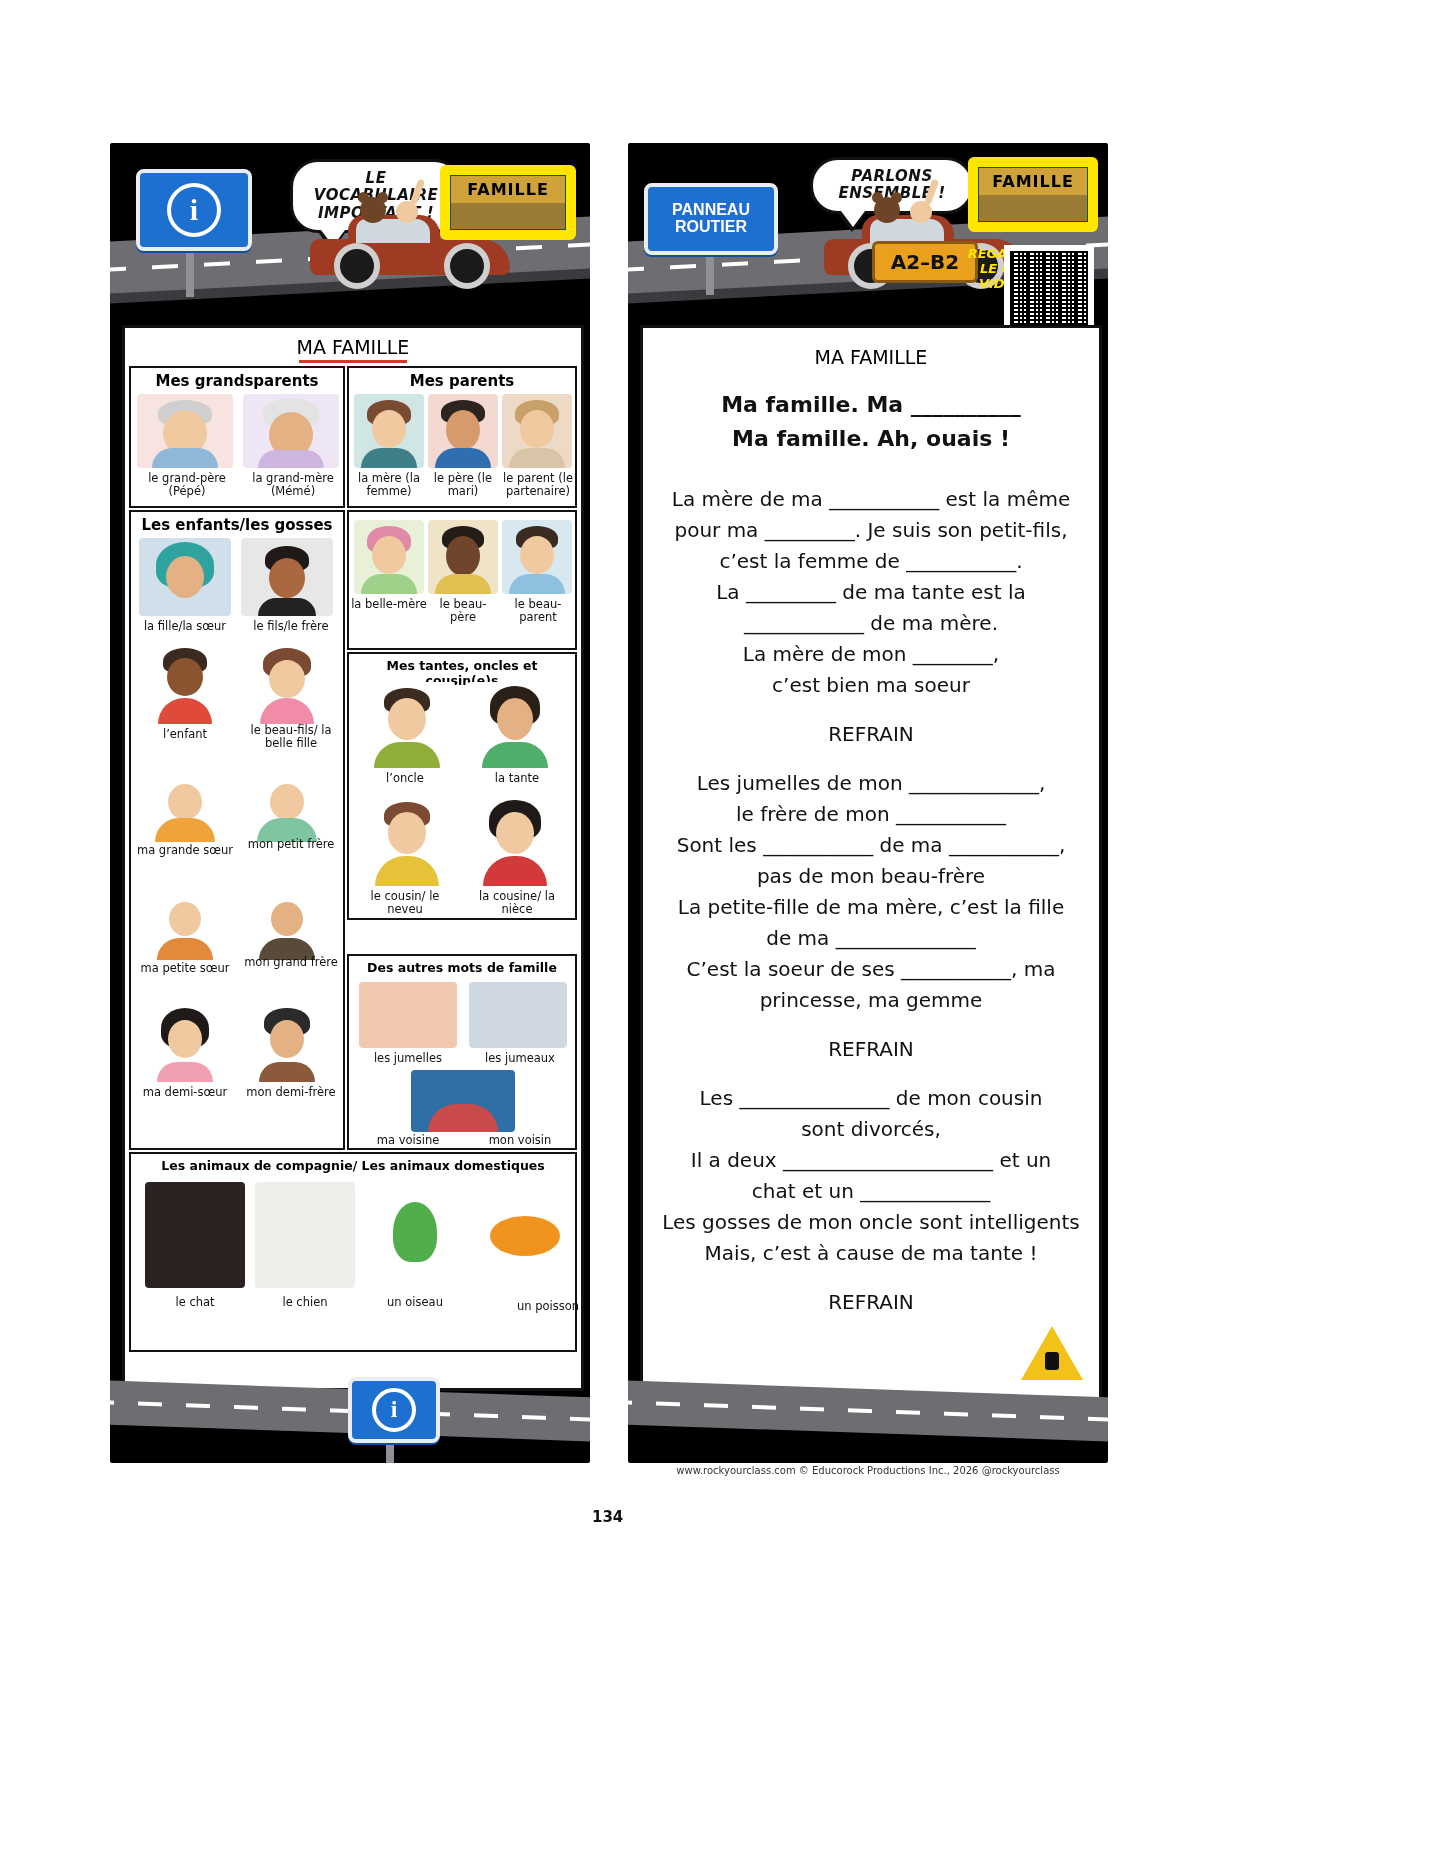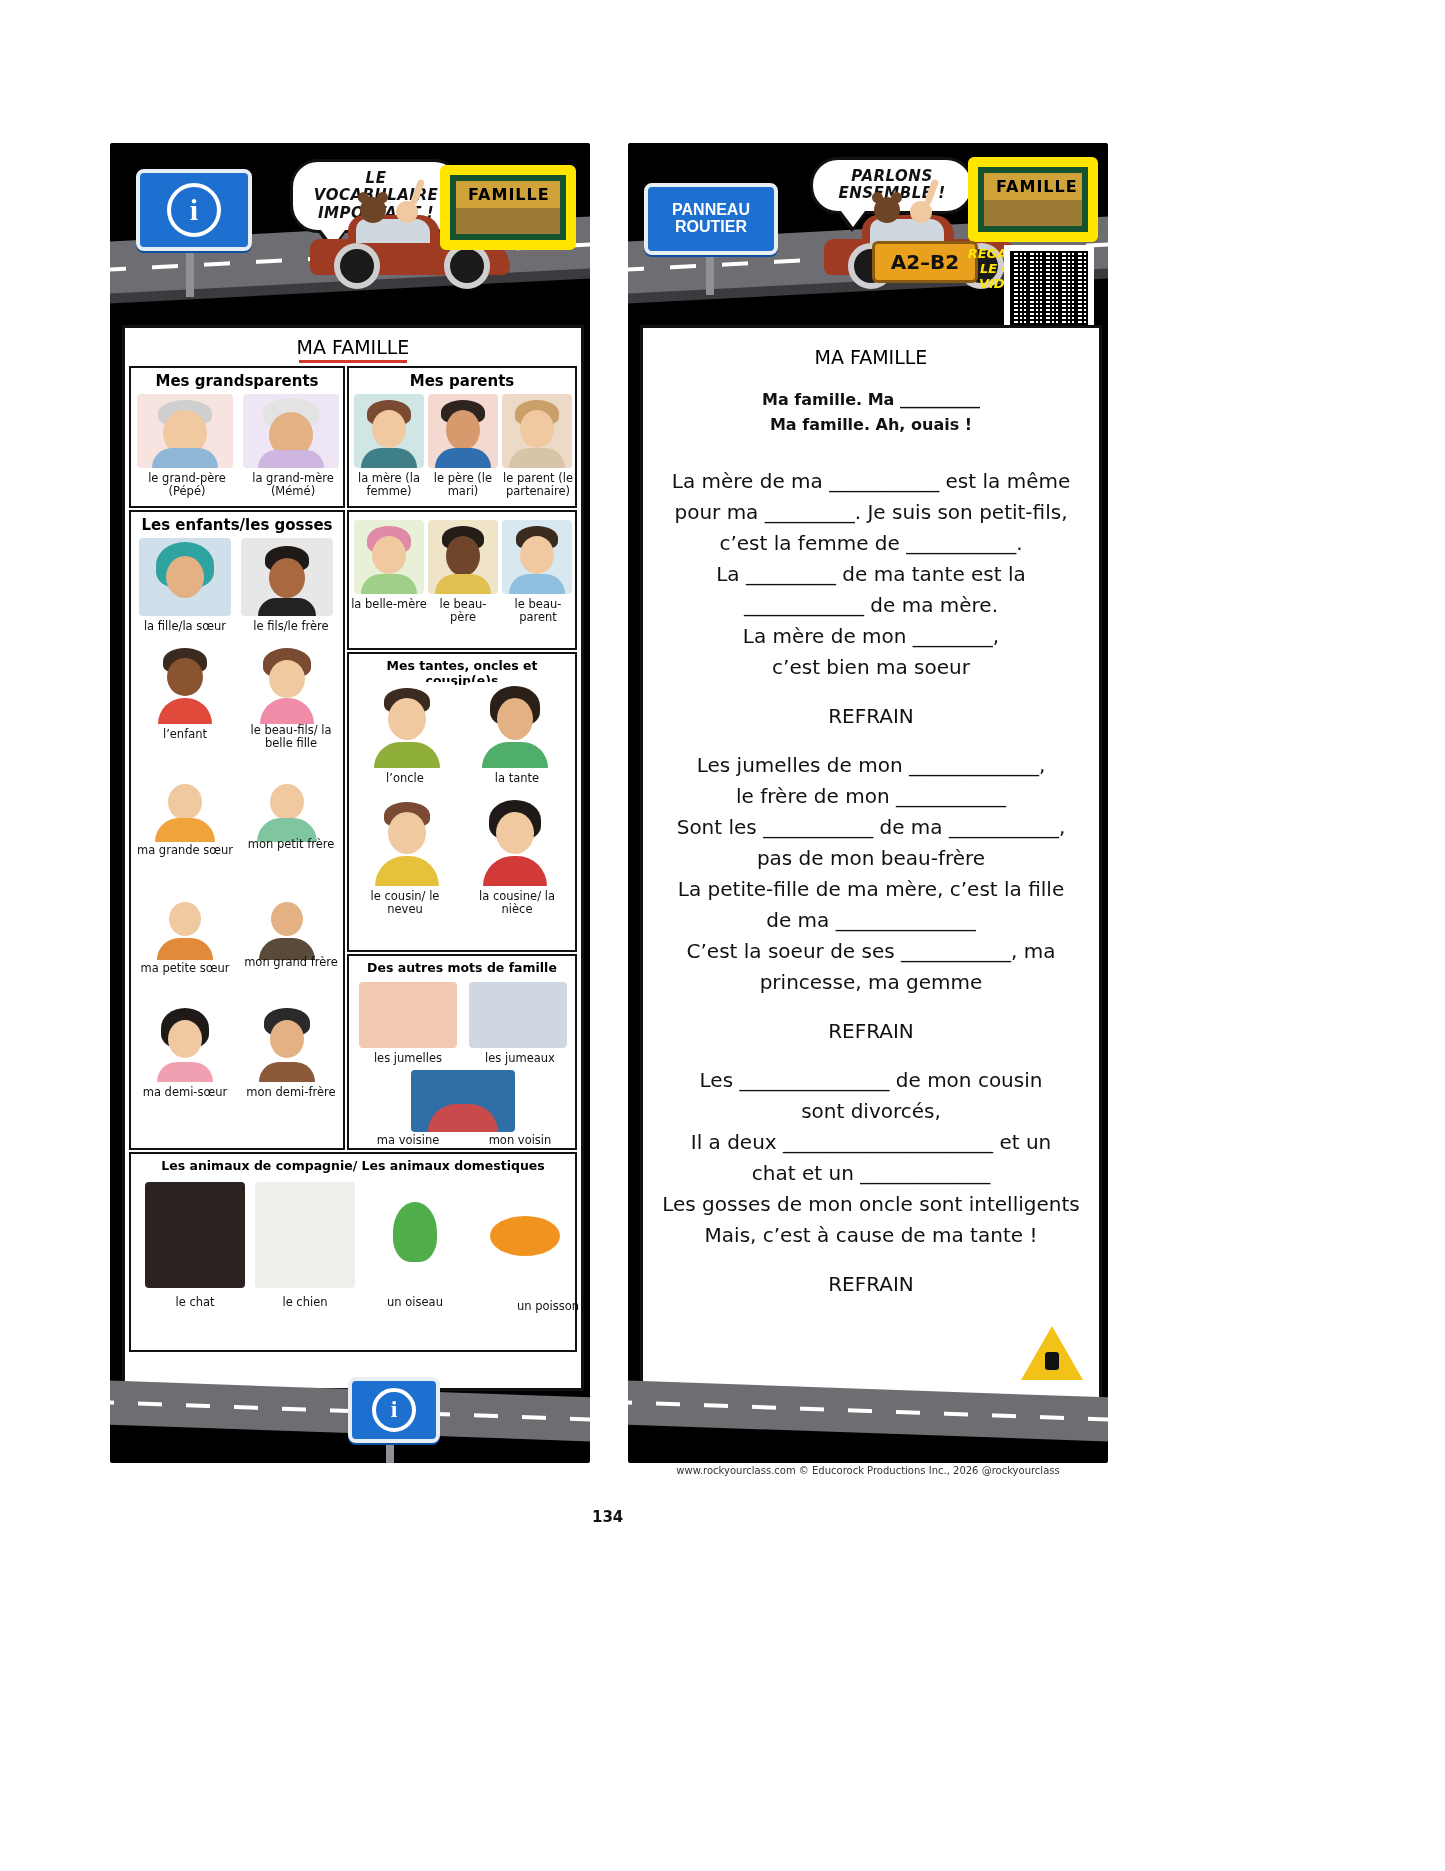--- a/index.html
+++ b/index.html
@@ -25,21 +25,21 @@
 
   .bubble{position:absolute;background:#fff;border:3px solid #111;border-radius:28px;padding:8px 14px;
      font-family:"DejaVu Sans",sans-serif;font-size:15px;font-weight:bold;text-align:center;
      font-style:italic;letter-spacing:.5px;line-height:1.15;color:#111;}
   .bubble:after{content:"";position:absolute;left:28px;bottom:-16px;width:0;height:0;
      border-left:12px solid transparent;border-right:12px solid transparent;border-top:16px solid #fff;}
   .bubble:before{content:"";position:absolute;left:25px;bottom:-21px;width:0;height:0;
      border-left:14px solid transparent;border-right:14px solid transparent;border-top:19px solid #111;}
 
   .famille-sign{position:absolute;background:#ffe500;border:4px solid #ffe500;border-radius:6px;padding:6px;}
-  .famille-inner{background:#ec4899;border:6px solid #14532d;}
+  .famille-inner{background:#ec4899;border:1px solid #14532d;}
   .famille-top{background:#cfa33a;color:#000;font-weight:bold;font-size:16px;text-align:center;padding:4px 12px;
      font-family:"DejaVu Sans",sans-serif;letter-spacing:1px;}
   .famille-bottom{height:26px;background:#9b7a34;}
 
   
   .car{position:absolute;width:200px;height:74px;}
   .car-body{position:absolute;left:0;bottom:14px;width:200px;height:36px;background:#9e3b22;border-radius:10px 30px 8px 8px;}
   .car-top{position:absolute;left:38px;bottom:44px;width:92px;height:30px;background:#9e3b22;border-radius:16px 20px 0 0;}
   .car-win{position:absolute;left:46px;bottom:46px;width:74px;height:24px;background:#cfd7df;border-radius:10px 14px 0 0;}
   .wheel{position:absolute;bottom:0;width:34px;height:34px;border-radius:50%;background:#1a1a1a;border:6px solid #cfcfcf;}
@@ -61,21 +61,21 @@
   .underline-red{display:block;height:3px;background:#d0392b;width:108px;margin:2px auto 0;}
 
   
   .av{position:relative;width:100%;height:100%;overflow:hidden;}
   .face{position:absolute;left:50%;transform:translateX(-50%);border-radius:50%;}
   .hair{position:absolute;left:50%;transform:translateX(-50%);border-radius:50% 50% 35% 35%;}
   .body{position:absolute;left:50%;transform:translateX(-50%);border-radius:40px 40px 0 0;bottom:0;}
 
   
   .lyr{font-family:"DejaVu Sans",sans-serif;font-size:20px;text-align:center;line-height:1.55;color:#111;}
-  .lyr-strong{font-weight:bold;font-size:16px;}
+  .lyr-strong{font-weight:bold;font-size:22px;}
 
   .qr{position:absolute;background:#fff;padding:4px;border:2px solid #fff;}
   .qr-grid{width:78px;height:78px;
     background-image:
       linear-gradient(90deg,#000 25%,transparent 25% 50%,#000 50% 62%,transparent 62% 75%,#000 75% 88%,transparent 88%),
       linear-gradient(#000 12%,transparent 12% 25%,#000 25% 38%,transparent 38% 50%,#000 50% 62%,transparent 62% 75%,#000 75% 88%,transparent 88%);
     background-size:16px 16px,16px 16px;background-blend-mode:multiply;}
 
   .a2b2{position:absolute;background:#e8a01d;border:3px solid #8a5a10;border-radius:6px;color:#111;font-weight:bold;
      font-family:"DejaVu Sans",sans-serif;font-size:20px;text-align:center;padding:6px 10px;}
@@ -293,21 +293,21 @@
             <div class="hair" style="top:6px;width:42px;height:24px;background:#3a2a20;"></div>
           <div class="face" style="top:16px;width:34px;height:38px;background:#f0c9a0;"></div>
           <div class="body" style="width:56px;height:20px;background:#8fc0e0;"></div>
           </div>
       </div>
       <div class="cap" style="position:absolute;left:2px;top:86px;width:76px;">la belle-mère</div>
       <div class="cap" style="position:absolute;left:78px;top:86px;width:72px;">le beau-père</div>
       <div class="cap" style="position:absolute;left:150px;top:86px;width:78px;">le beau-parent</div>
     </div>
 
-    <div class="grid-cell" style="left:222px;top:324px;width:230px;height:300px;">
+    <div class="grid-cell" style="left:222px;top:324px;width:230px;height:268px;">
       <div class="sec-title" style="font-size:12.5px;">Mes tantes, oncles et cousin(e)s</div>
       <div style="position:absolute;left:10px;top:28px;width:96px;height:86px;background:#fff;border-radius:4px;">
         <div class="av">
             <div class="hair" style="top:6px;width:46px;height:26px;background:#3a2a20;"></div>
           <div class="face" style="top:16px;width:38px;height:42px;background:#f0c9a0;"></div>
           <div class="body" style="width:66px;height:26px;background:#8fae3a;"></div>
           </div>
       </div>
       <div style="position:absolute;left:118px;top:28px;width:96px;height:86px;background:#fff;border-radius:4px;">
         <div class="av">

